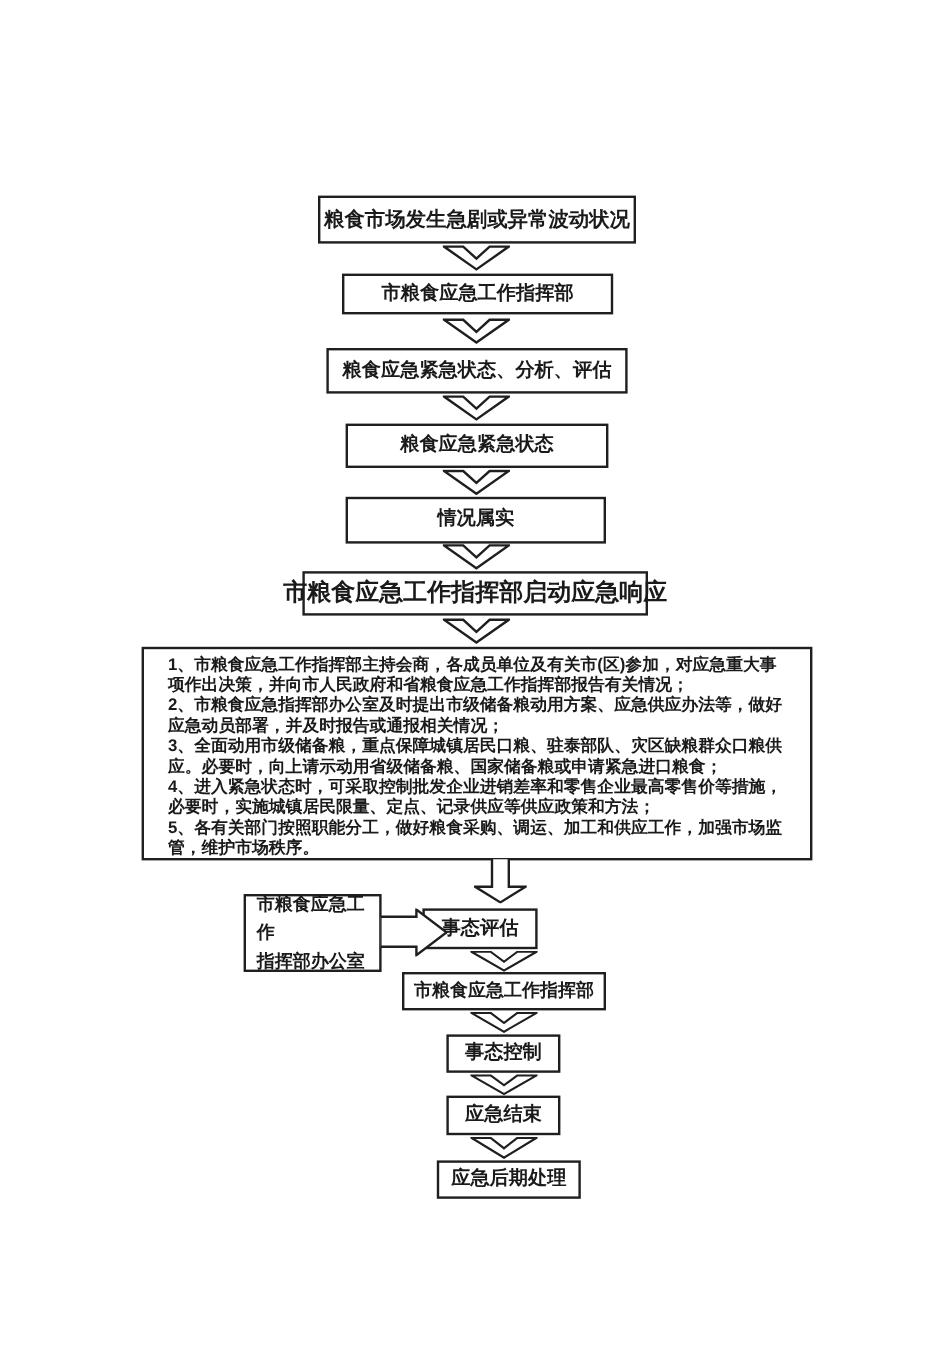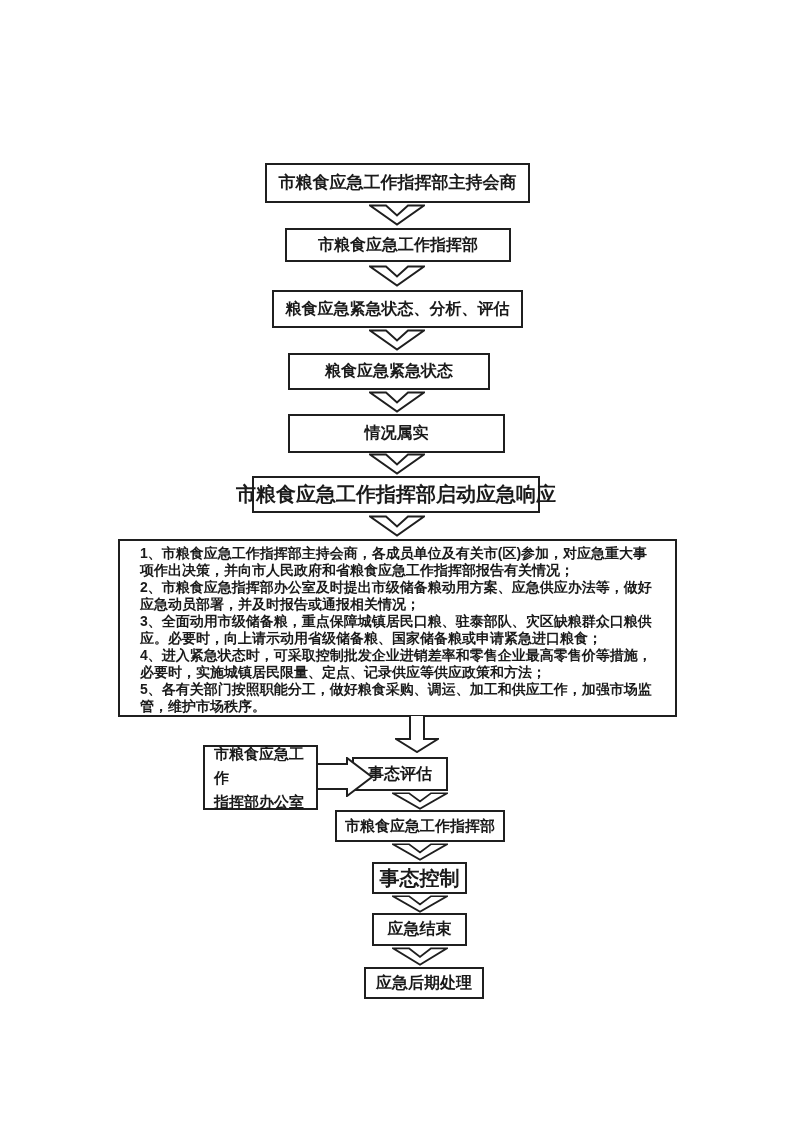--- a/index.html
+++ b/index.html
@@ -47,27 +47,27 @@
     text-align:left;
   }
   .arrow{position:absolute;line-height:0;}
   .arrow svg{display:block;}
 </style>
 </head>
 <body>
 
 <div id="page">
 
-  <div class="fbox" style="left:265px;top:163px;width:265px;height:40px;font-size:17px;">市粮食应急工作指挥部主持会商</div>
+  <div class="fbox" style="left:265px;top:163px;width:265px;height:40px;font-size:17px;">粮食市场发生急剧或异常波动状况</div>
 
   <div class="fbox" style="left:285px;top:228px;width:226px;height:34px;font-size:16px;">市粮食应急工作指挥部</div>
 
   <div class="fbox" style="left:272px;top:290px;width:251px;height:38px;font-size:16px;">粮食应急紧急状态、分析、评估</div>
 
-  <div class="fbox" style="left:288px;top:353px;width:202px;height:37px;font-size:16px;text-align:center;">粮食应急紧急状态</div>
+  <div class="fbox" style="left:288px;top:353px;width:219px;height:37px;font-size:16px;text-align:center;">粮食应急紧急状态</div>
 
   <div class="fbox" style="left:288px;top:414px;width:217px;height:39px;font-size:16px;">情况属实</div>
 
   <div class="fbox" style="left:252px;top:476px;width:288px;height:37px;font-size:20px;">市粮食应急工作指挥部启动应急响应</div>
 
   <div class="measures" style="left:118px;top:539px;width:559px;height:178px;">
     <span class="mline">1、市粮食应急工作指挥部主持会商，各成员单位及有关市(区)参加，对应急重大事项作出决策，并向市人民政府和省粮食应急工作指挥部报告有关情况；</span>
     <span class="mline">2、市粮食应急指挥部办公室及时提出市级储备粮动用方案、应急供应办法等，做好应急动员部署，并及时报告或通报相关情况；</span>
     <span class="mline">3、全面动用市级储备粮，重点保障城镇居民口粮、驻泰部队、灾区缺粮群众口粮供应。必要时，向上请示动用省级储备粮、国家储备粮或申请紧急进口粮食；</span>
     <span class="mline">4、进入紧急状态时，可采取控制批发企业进销差率和零售企业最高零售价等措施，必要时，实施城镇居民限量、定点、记录供应等供应政策和方法；</span>
@@ -76,21 +76,21 @@
 
   <div class="sidebox" style="left:203px;top:745px;width:115px;height:65px;">
     <span>市粮食应急工作</span>
     <span>指挥部办公室</span>
   </div>
 
   <div class="fbox" style="left:352px;top:757px;width:96px;height:34px;font-size:16px;">事态评估</div>
 
   <div class="fbox" style="left:335px;top:810px;width:170px;height:32px;font-size:15px;">市粮食应急工作指挥部</div>
 
-  <div class="fbox" style="left:372px;top:862px;width:95px;height:32px;font-size:20px;">事态控制</div>
+  <div class="fbox" style="left:372px;top:862px;width:95px;height:32px;font-size:16px;">事态控制</div>
 
   <div class="fbox" style="left:372px;top:913px;width:95px;height:33px;font-size:16px;">应急结束</div>
 
   <div class="fbox" style="left:364px;top:967px;width:120px;height:32px;font-size:16px;">应急后期处理</div>
 
   <div id="arrows">
       <div class="arrow" style="left: 369px; top: 204px;">
         <svg width="56" height="22" viewBox="0 0 56 22" preserveAspectRatio="none">
      <polygon points="1,1.5 17,1.5 28,11.5 39,1.5 55,1.5 28,20.5" fill="#ffffff" stroke="#1f1f1f" stroke-width="2" stroke-linejoin="miter"></polygon>
    </svg>

